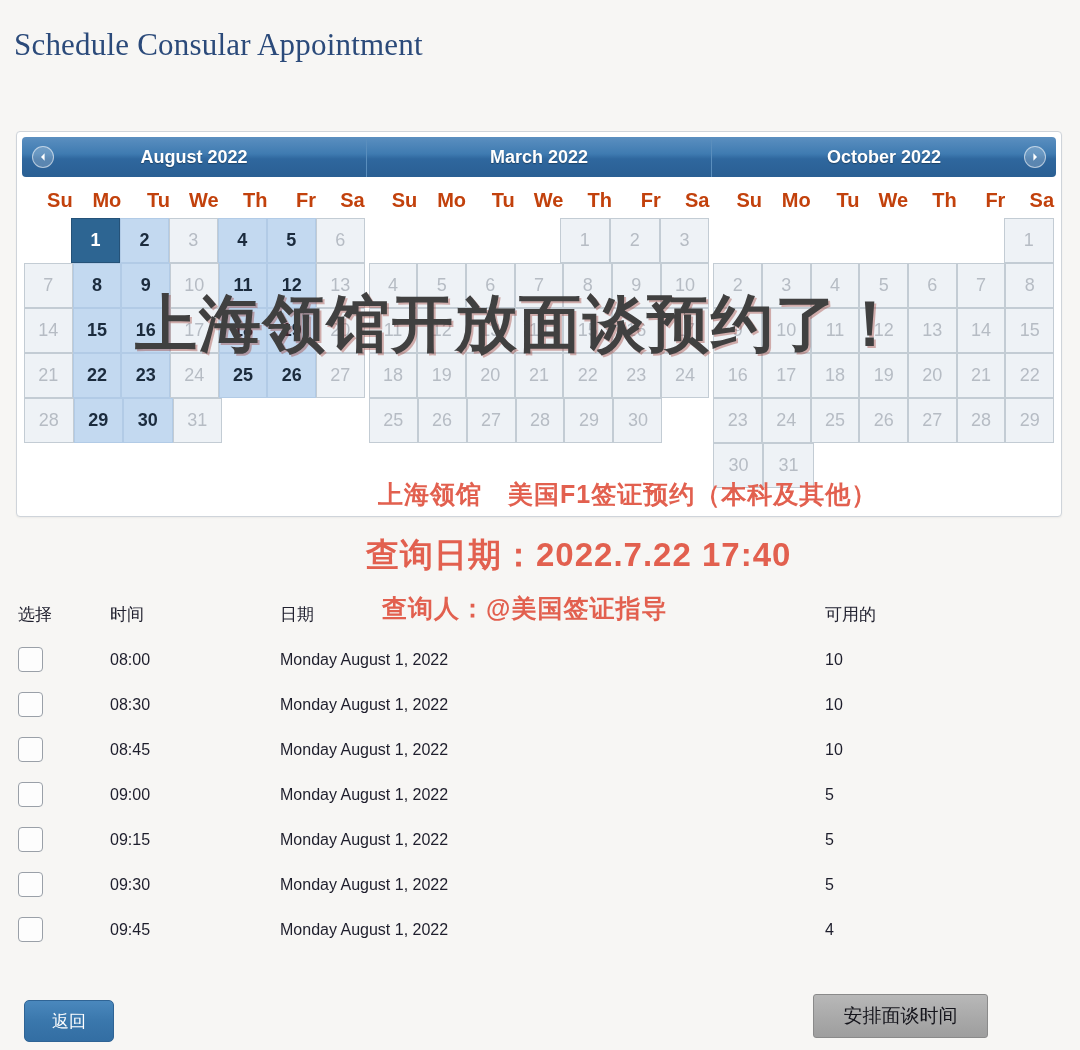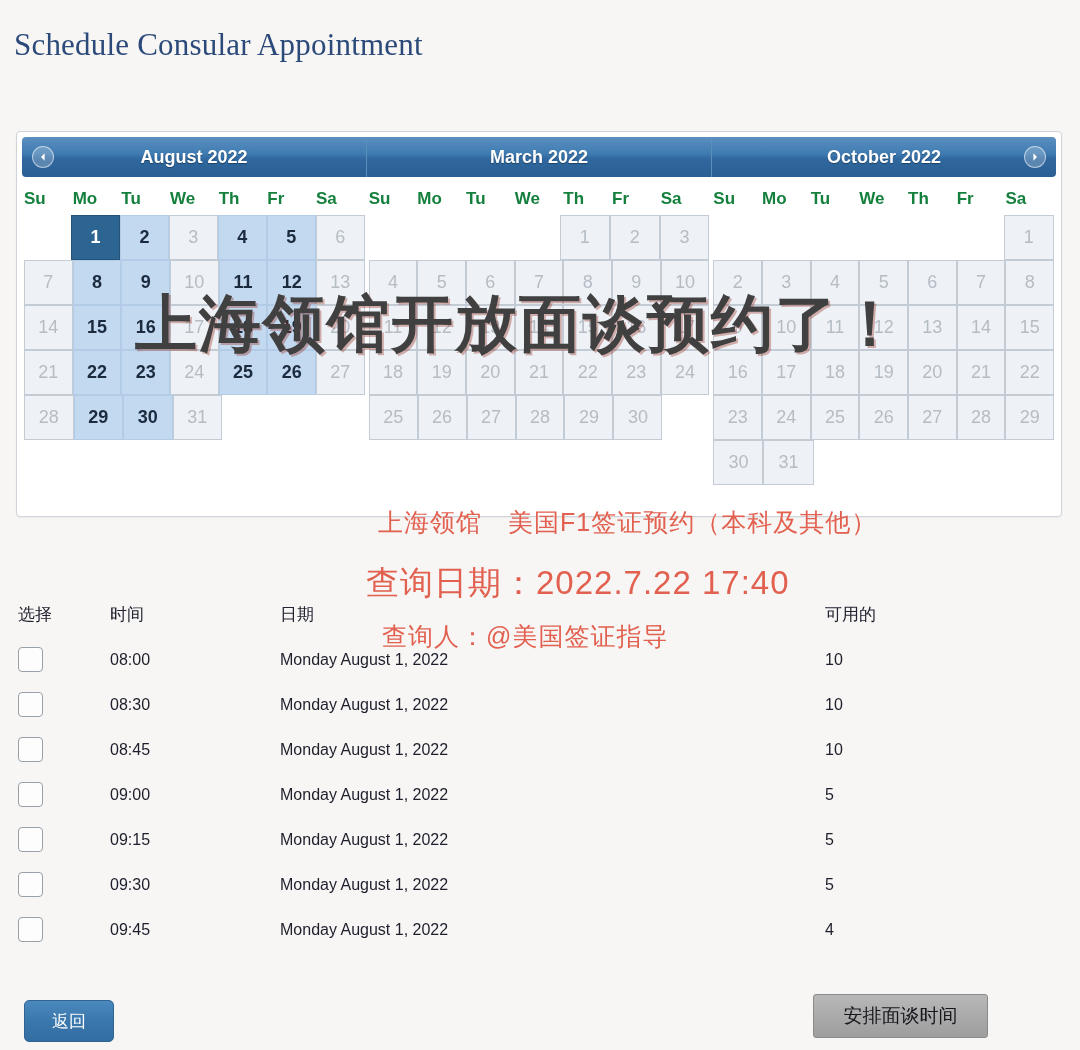--- a/index.html
+++ b/index.html
@@ -61,22 +61,22 @@
     box-sizing:border-box;
   }
   .navbtn.prev{left:10px;}
   .navbtn.next{right:10px;}
   .navbtn svg{display:block;}
 
   .cal-body{display:flex;padding-top:6px;}
   .cal-month{flex:1 1 0;padding:0 2px;}
   .dow-row{display:flex;margin:6px 0 6px 0;}
   .dow{
-    flex:1 1 0;text-align:left;
-    font-size:17px;font-weight:bold;color:#15803d;
+    flex:1 1 0;text-align:right;
+    font-size:20px;font-weight:bold;color:#c2410c;
   }
   .week{display:flex;}
   .cell{
     flex:1 1 0;height:45px;
     display:flex;align-items:center;justify-content:center;
     font-size:18px;box-sizing:border-box;
   }
   .cell.empty{background:transparent;border:none;}
   .cell.off{
     background:#eef2f6;border:1px solid #c3ccd4;
@@ -85,21 +85,21 @@
   .cell.on{
     background:#c3d9f0;border:1px solid #b2cbe6;
     color:#1b2b3d;font-weight:bold;
   }
   .cell.sel{
     background:#2d6592;border:1px solid #255278;
     color:#ffffff;font-weight:bold;
   }
 
   
-  .anno{color:#e2604f;font-weight:normal;position:absolute;white-space:nowrap;margin-top:28px;}
+  .anno{color:#e2604f;font-weight:bold;position:absolute;white-space:nowrap;}
   .anno-consulate{
     left:378px;top:478px;font-size:25px;letter-spacing:1px;
     color:#e2604f;
   }
   .anno-querydate{
     left:366px;top:533px;font-size:33px;letter-spacing:1px;
   }
   .anno-querier{
     left:382px;top:592px;font-size:25px;letter-spacing:1px;
   }

